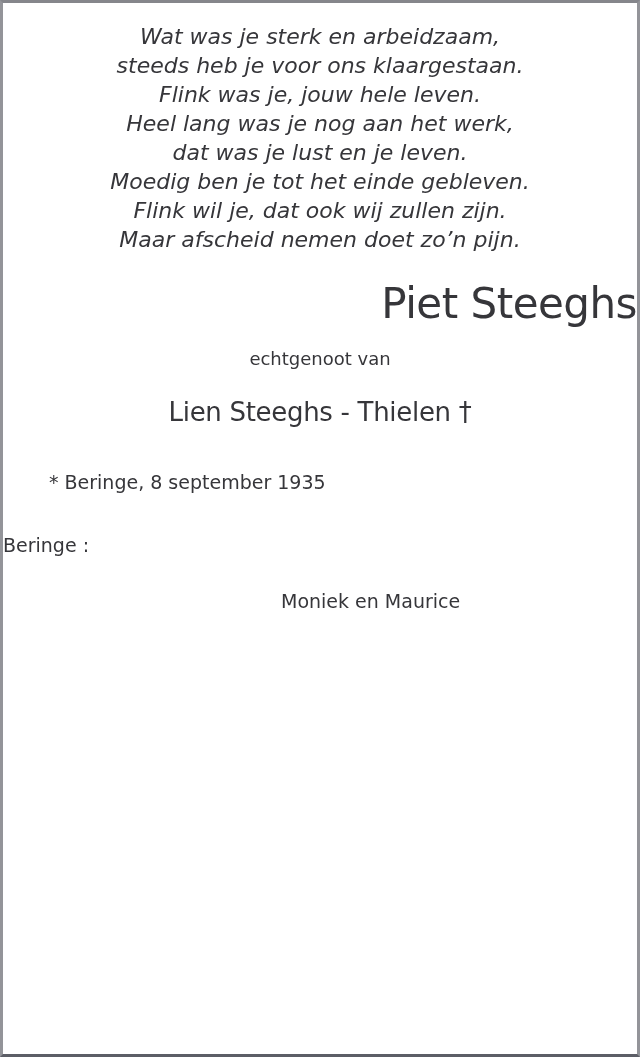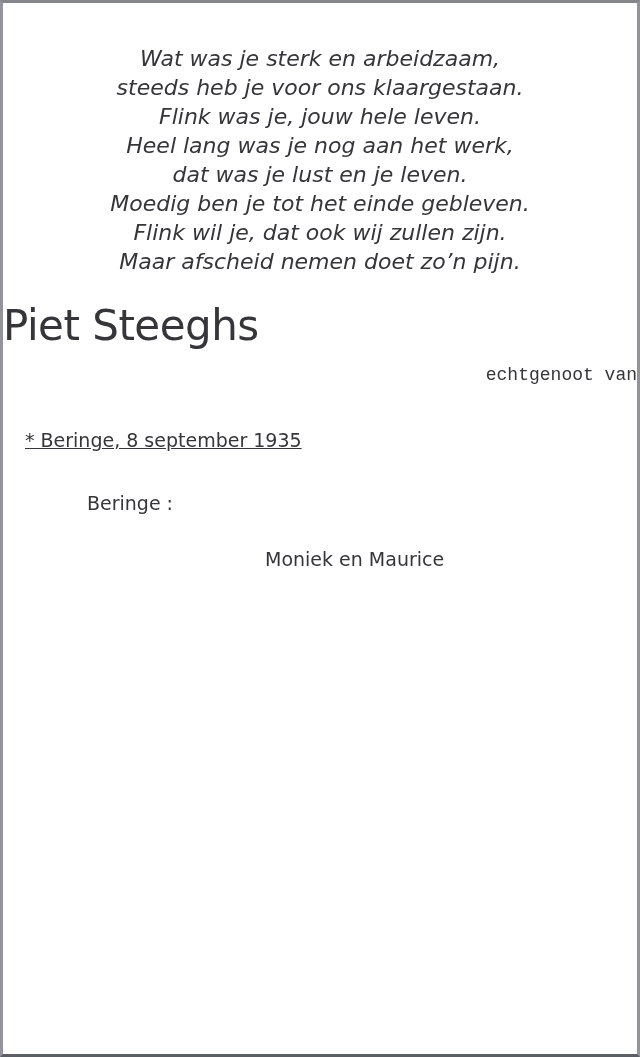--- a/index.html
+++ b/index.html
@@ -10,73 +10,71 @@
     box-sizing: border-box;
     background: #ffffff;
     border: 3px solid #939499;
     border-top-color: #85868b;
     border-bottom-color: #5c5e66;
     font-family: "DejaVu Sans", "Liberation Sans", sans-serif;
     color: #36363a;
     overflow: hidden;
   }
   .poem {
-    padding-top: 41px;
+    padding-top: 19px;
     text-align: center;
     font-style: italic;
     font-size: 22px;
     line-height: 29px;
     white-space: pre-wrap;
   }
   .deceased {
     margin: 25px 0 0 0;
-    text-align: left;
+    text-align: right;
     font-size: 42px;
     line-height: 50px;
     font-weight: 500;
     letter-spacing: -0.5px;
   }
   .relation {
-    margin-top: 12px;
-    text-align: right;
+    margin-top: 18px;
+    text-align: center;
     font-size: 18px;
     line-height: 24px;
-    font-family: Liberation Mono, monospace;
   }
   .spouse {
     margin: 24px 0 0 0;
     text-align: center;
     font-size: 26px;
     line-height: 34px;
     font-weight: 500;
     letter-spacing: -0.3px;
   }
   .dates {
     margin-top: 40px;
-    padding: 0 22px;
+    padding: 0 46px;
     display: flex;
     justify-content: space-between;
     font-size: 19px;
     line-height: 26px;
     white-space: pre-wrap;
-    text-decoration: underline;
   }
   .family {
     margin-top: 36px;
     display: flex;
     align-items: flex-start;
     font-size: 19px;
     line-height: 28px;
   }
   .family-label {
     flex: 0 0 254px;
-    text-align: center;
+    text-align: left;
     white-space: pre-wrap;
   }
-  .family-names { margin-left: 8px; white-space: pre-wrap; }
+  .family-names { margin-left: 24px; white-space: pre-wrap; }
   .family-names .ital { font-style: italic; }
   .family-spacer { height: 21px; }
   .block {
     padding-left: 49px;
     padding-right: 40px;
     font-size: 19px;
     white-space: pre-wrap;
   }
   .correspondence { margin-top: 38px; line-height: 27px; }
 </style>
@@ -91,20 +89,21 @@
 Heel lang was je nog aan het werk,
 dat was je lust en je leven.
 Moedig ben je tot het einde gebleven.
 Flink wil je, dat ook wij zullen zijn.
 Maar afscheid nemen doet zo’n pijn.</div>
 
   <h1 class="deceased">Piet Steeghs</h1>
 
   <div class="relation">echtgenoot van</div>
 
+  <h2 class="spouse">Lien Steeghs - Thielen †</h2>
 
   <div class="dates">
     <span>* Beringe, 8 september 1935</span>
   </div>
 
   <div class="family">
     <div class="family-label">Beringe :</div>
     <div class="family-names">
       <div>Moniek en Maurice</div>
       <div class="family-spacer"></div>

